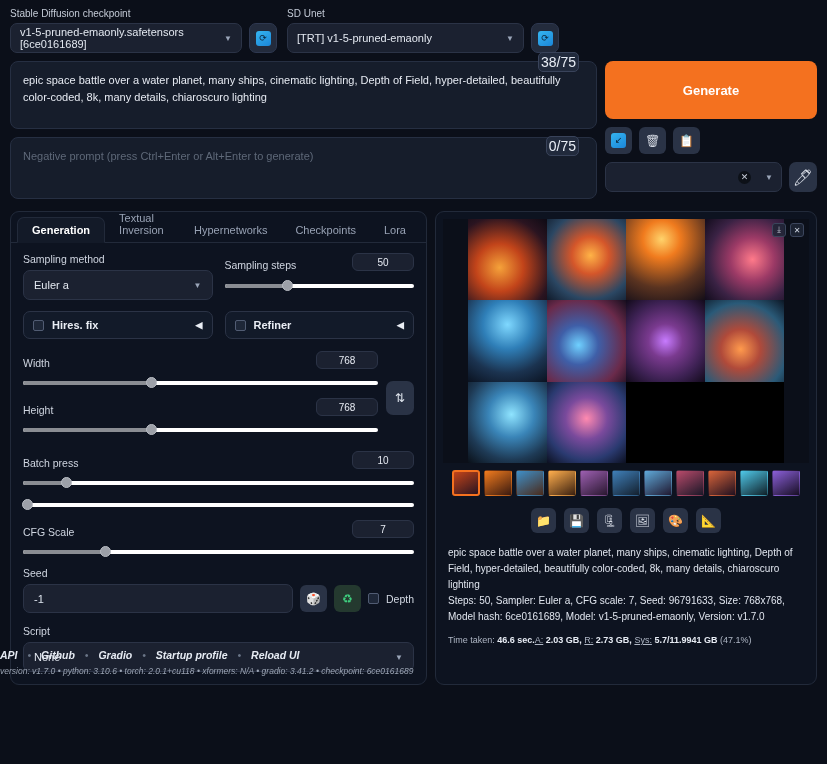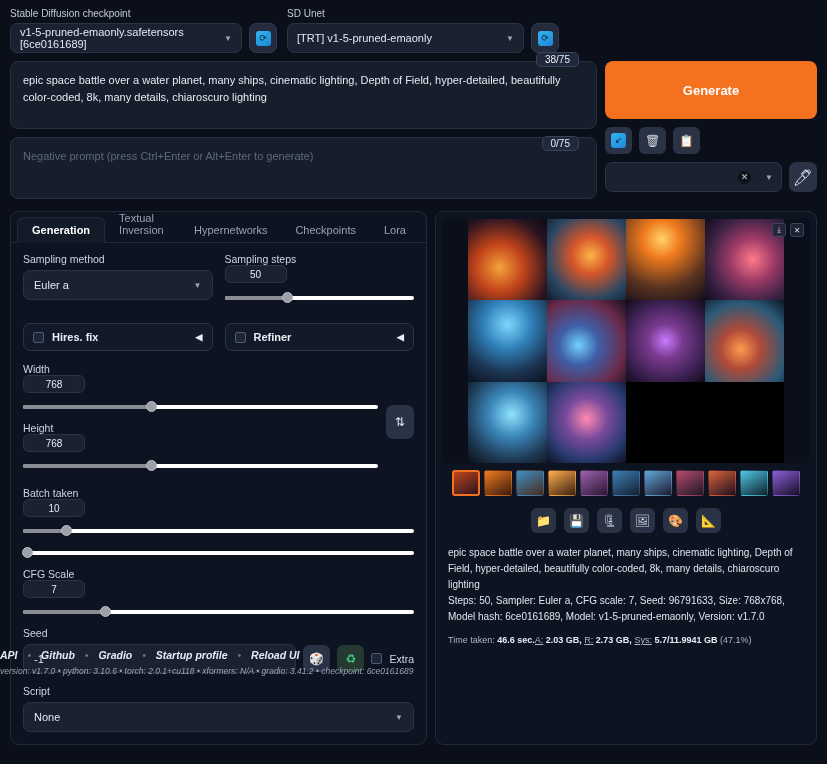--- a/index.html
+++ b/index.html
@@ -51,22 +51,22 @@
   .prompts { width: 587px; position: relative; }
   .textarea {
     background: #161d2b; border: 1px solid #262f42; border-radius: 8px;
     padding: 10px 12px; font-size: 11px; line-height: 17px; color: #e6eaf2;
     position: relative;
   }
   .ta-pos { height: 68px; }
   .ta-neg { height: 62px; margin-top: 8px; color: #5e6878; }
   .token {
     position: absolute; right: 18px; top: -9px; background: #212a3c;
-    border: 1px solid #39435a; border-radius: 5px; font-size: 10px;
-    padding: 1px 8px; color: #e8edf5; z-index: 5;
+    border: 1px solid #39435a; border-radius: 5px; font-size: 14px;
+    padding: 1px 2px; color: #e8edf5; z-index: 5;
   }
   .rightcol { width: 212px; position: relative; }
   .generate {
     background: #f4711f; border-radius: 8px; height: 58px;
     display: flex; align-items: center; justify-content: center;
     color: #fff; font-weight: bold; font-size: 13px;
   }
   .smallbtns { display: flex; gap: 7px; margin-top: 8px; }
   .sqbtn {
     width: 27px; height: 27px; border-radius: 6px; background: #2a3346;
@@ -103,21 +103,21 @@
   .dropdown {
     background: #1b2130; border: 1px solid #2b3346; border-radius: 7px;
     height: 30px; display: flex; align-items: center; justify-content: space-between;
     padding: 0 10px; font-size: 11px; color: #e3e8f0;
   }
   .numbox {
     background: #1b2130; border: 1px solid #2b3346; border-radius: 6px;
     height: 18px; width: 62px; display:flex;align-items:center;justify-content:center;
     font-size: 10px; color: #e6eaf2;
   }
-  .slider-head { display: flex; align-items: flex-start; justify-content: space-between; margin-bottom: 3px; flex-direction: column; }
+  .slider-head { display: flex; align-items: flex-end; justify-content: space-between; margin-bottom: 3px; }
   .slider { position: relative; height: 14px; margin-bottom: 8px; }
   .track { position: absolute; top: 5px; left: 0; right: 0; height: 4px; background: #fff; border-radius: 2px; }
   .fill { position: absolute; top: 5px; left: 0; height: 4px; background: #8a8d93; border-radius: 2px; }
   .knob { position: absolute; top: 1px; width: 11px; height: 11px; border-radius: 50%;
           background: #9ca0a8; border: 1px solid #b9bdc4; margin-left: -5px; }
 
   .acc-row { display: flex; gap: 12px; margin: 10px 0 12px 0; }
   .accordion {
     flex: 1; background: #121a29; border: 1px solid #2b3346; border-radius: 7px;
     height: 28px; display: flex; align-items: center; padding: 0 9px; gap: 8px;
@@ -305,21 +305,21 @@
               <div class="knob" style="left:36%"></div>
             </div>
           </div>
           <div class="swap">
             <span>⇅</span>
           </div>
         </div>
 
         <div style="margin-top:6px">
           <div class="slider-head">
-            <div class="lbl" style="margin:0">Batch taken</div>
+            <div class="lbl" style="margin:0">Batch press</div>
             <div class="numbox">10</div>
           </div>
           <div class="slider" style="margin-top:7px">
             <div class="track"></div>
               <div class="fill" style="width:11%"></div>
             <div class="knob" style="left:11%"></div>
           </div>
 
           <div class="slider" style="margin-top:7px">
             <div class="track"></div>
@@ -341,21 +341,21 @@
         <div class="lbl" style="margin-top:4px">Seed</div>
         <div class="seedrow">
           <div class="seedinput">-1</div>
           <div class="seedbtn">
               <span>🎲</span>
             </div>
           <div class="seedbtn green">
               <span style="color:#3fcf7f">♻</span>
             </div>
           <span class="cbox"></span>
-          <span class="extra-lbl">Extra</span>
+          <span class="extra-lbl">Depth</span>
         </div>
 
         <div class="lbl" style="margin-top:12px">Script</div>
         <div class="dropdown">
           <span>None</span>
           <span class="caret">▼</span>
         </div>
       </div>
     </div>
 

